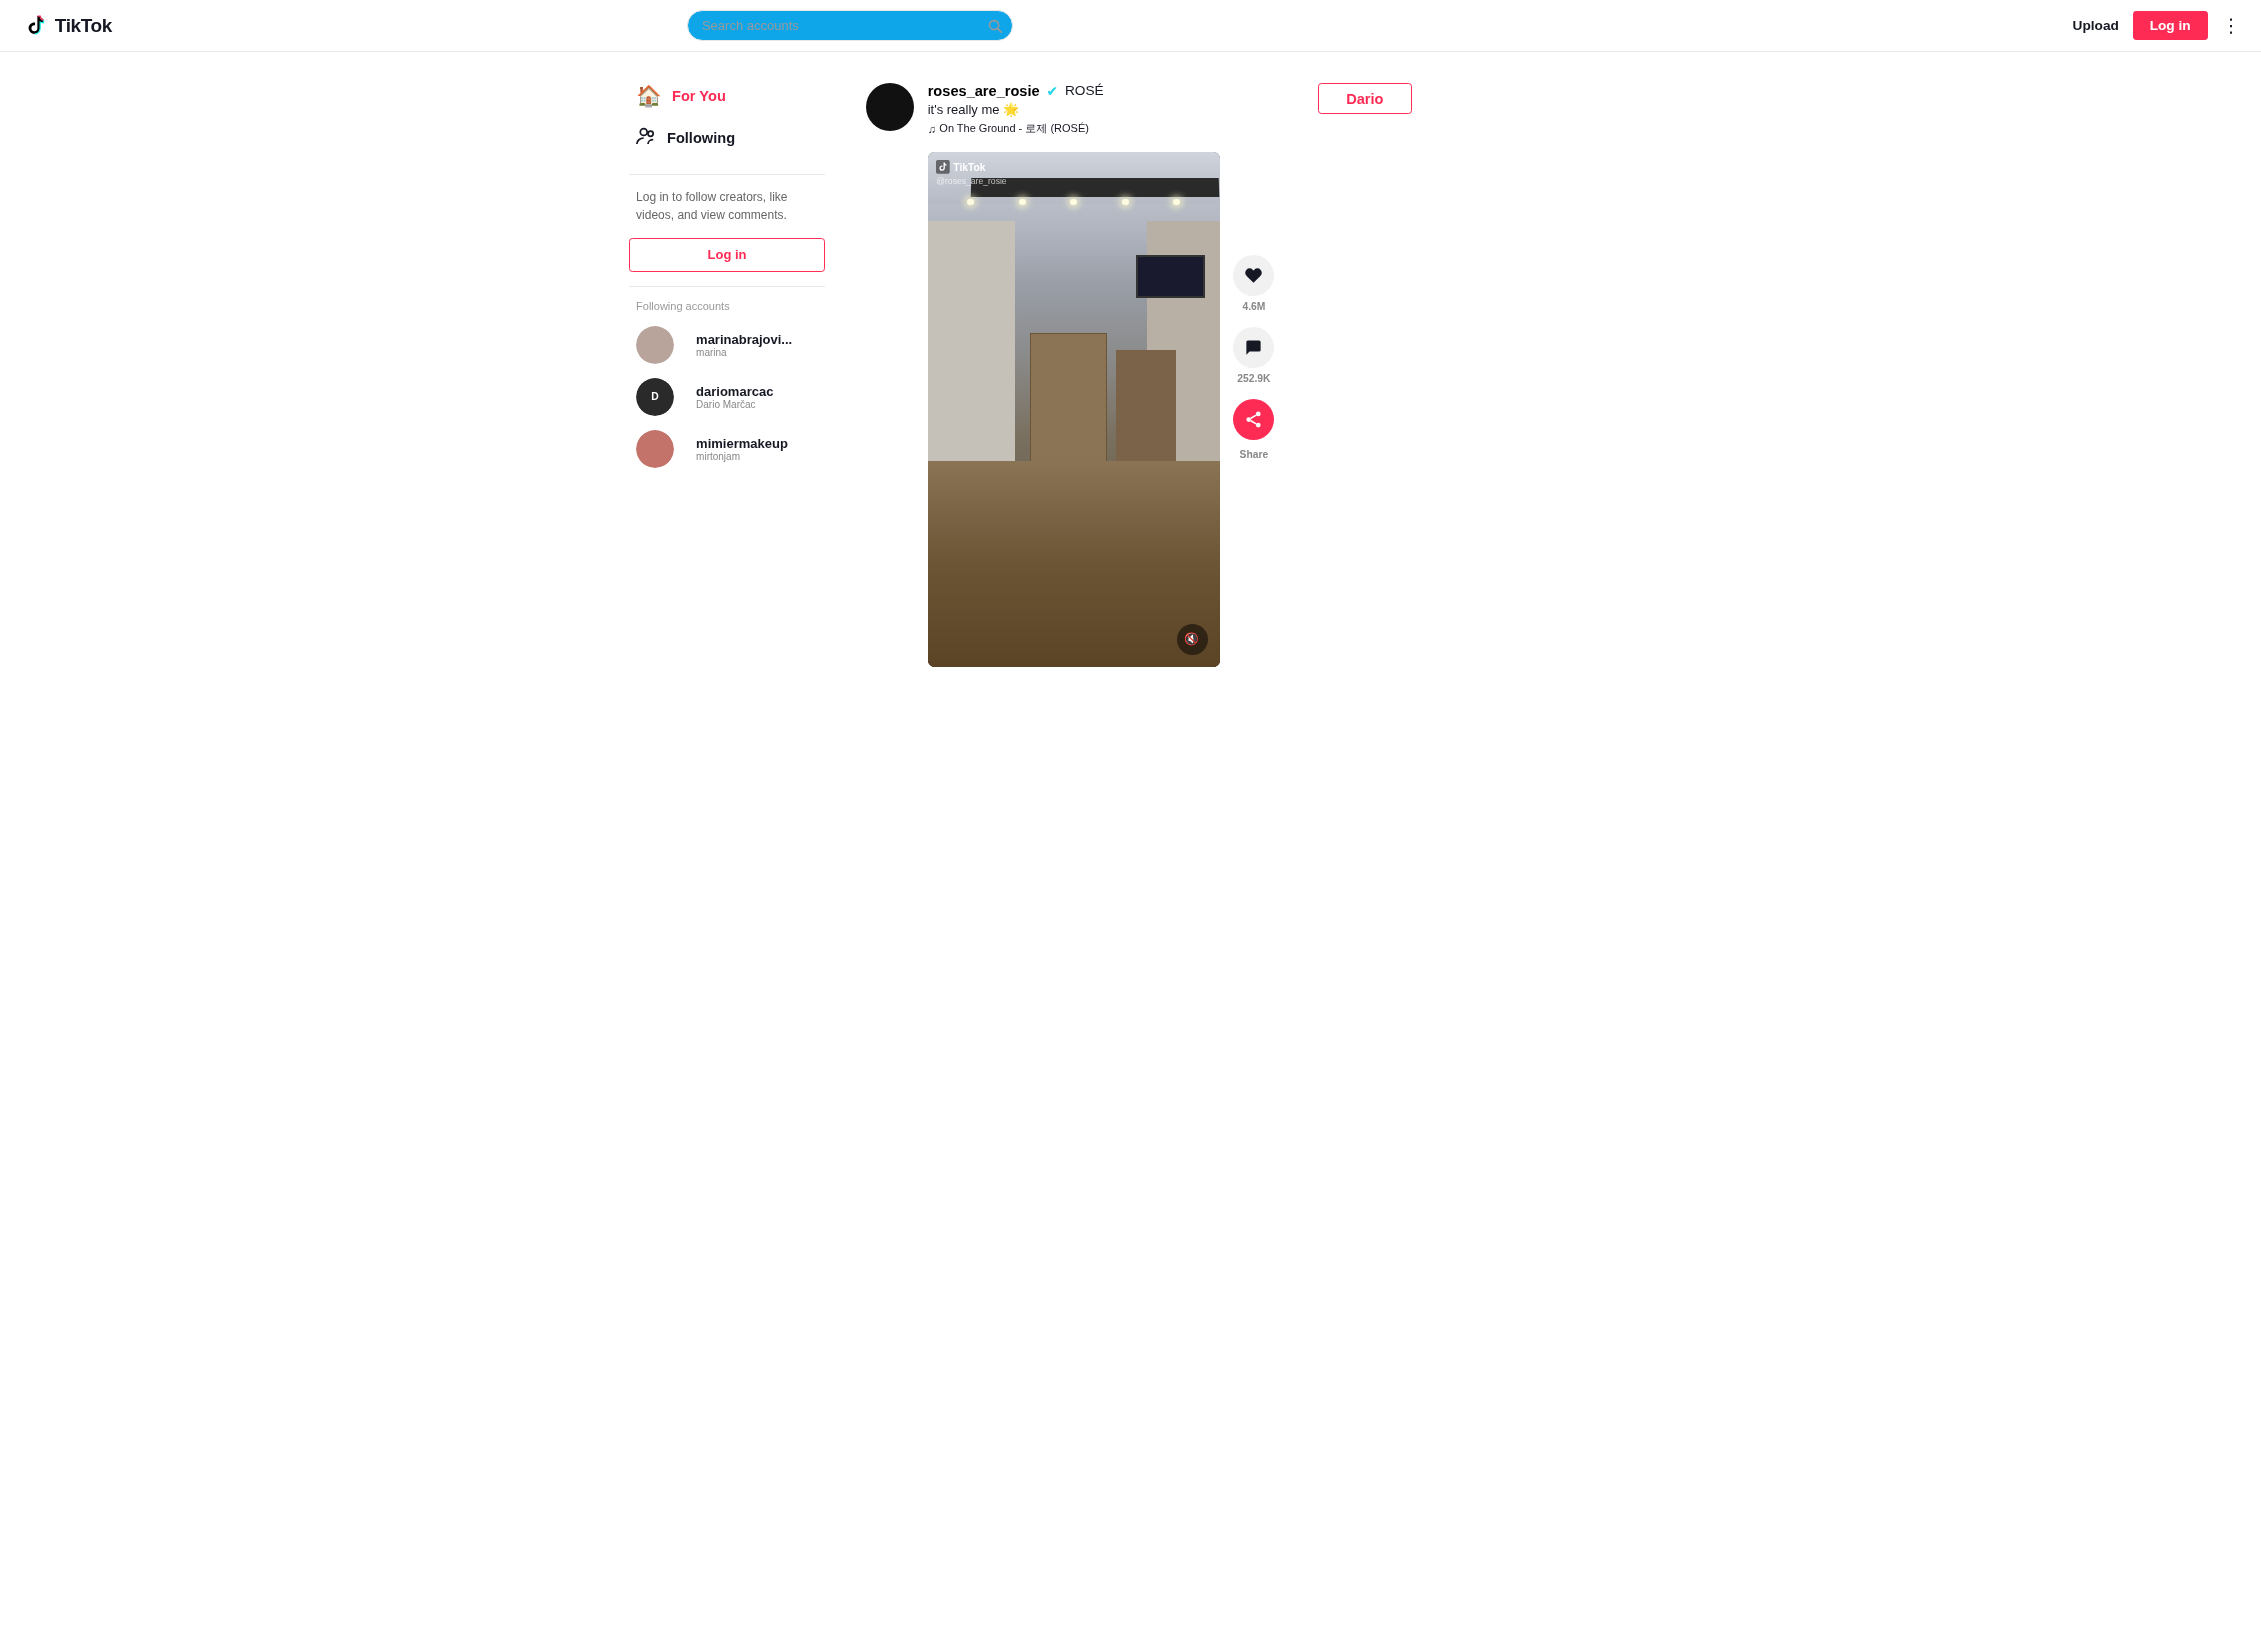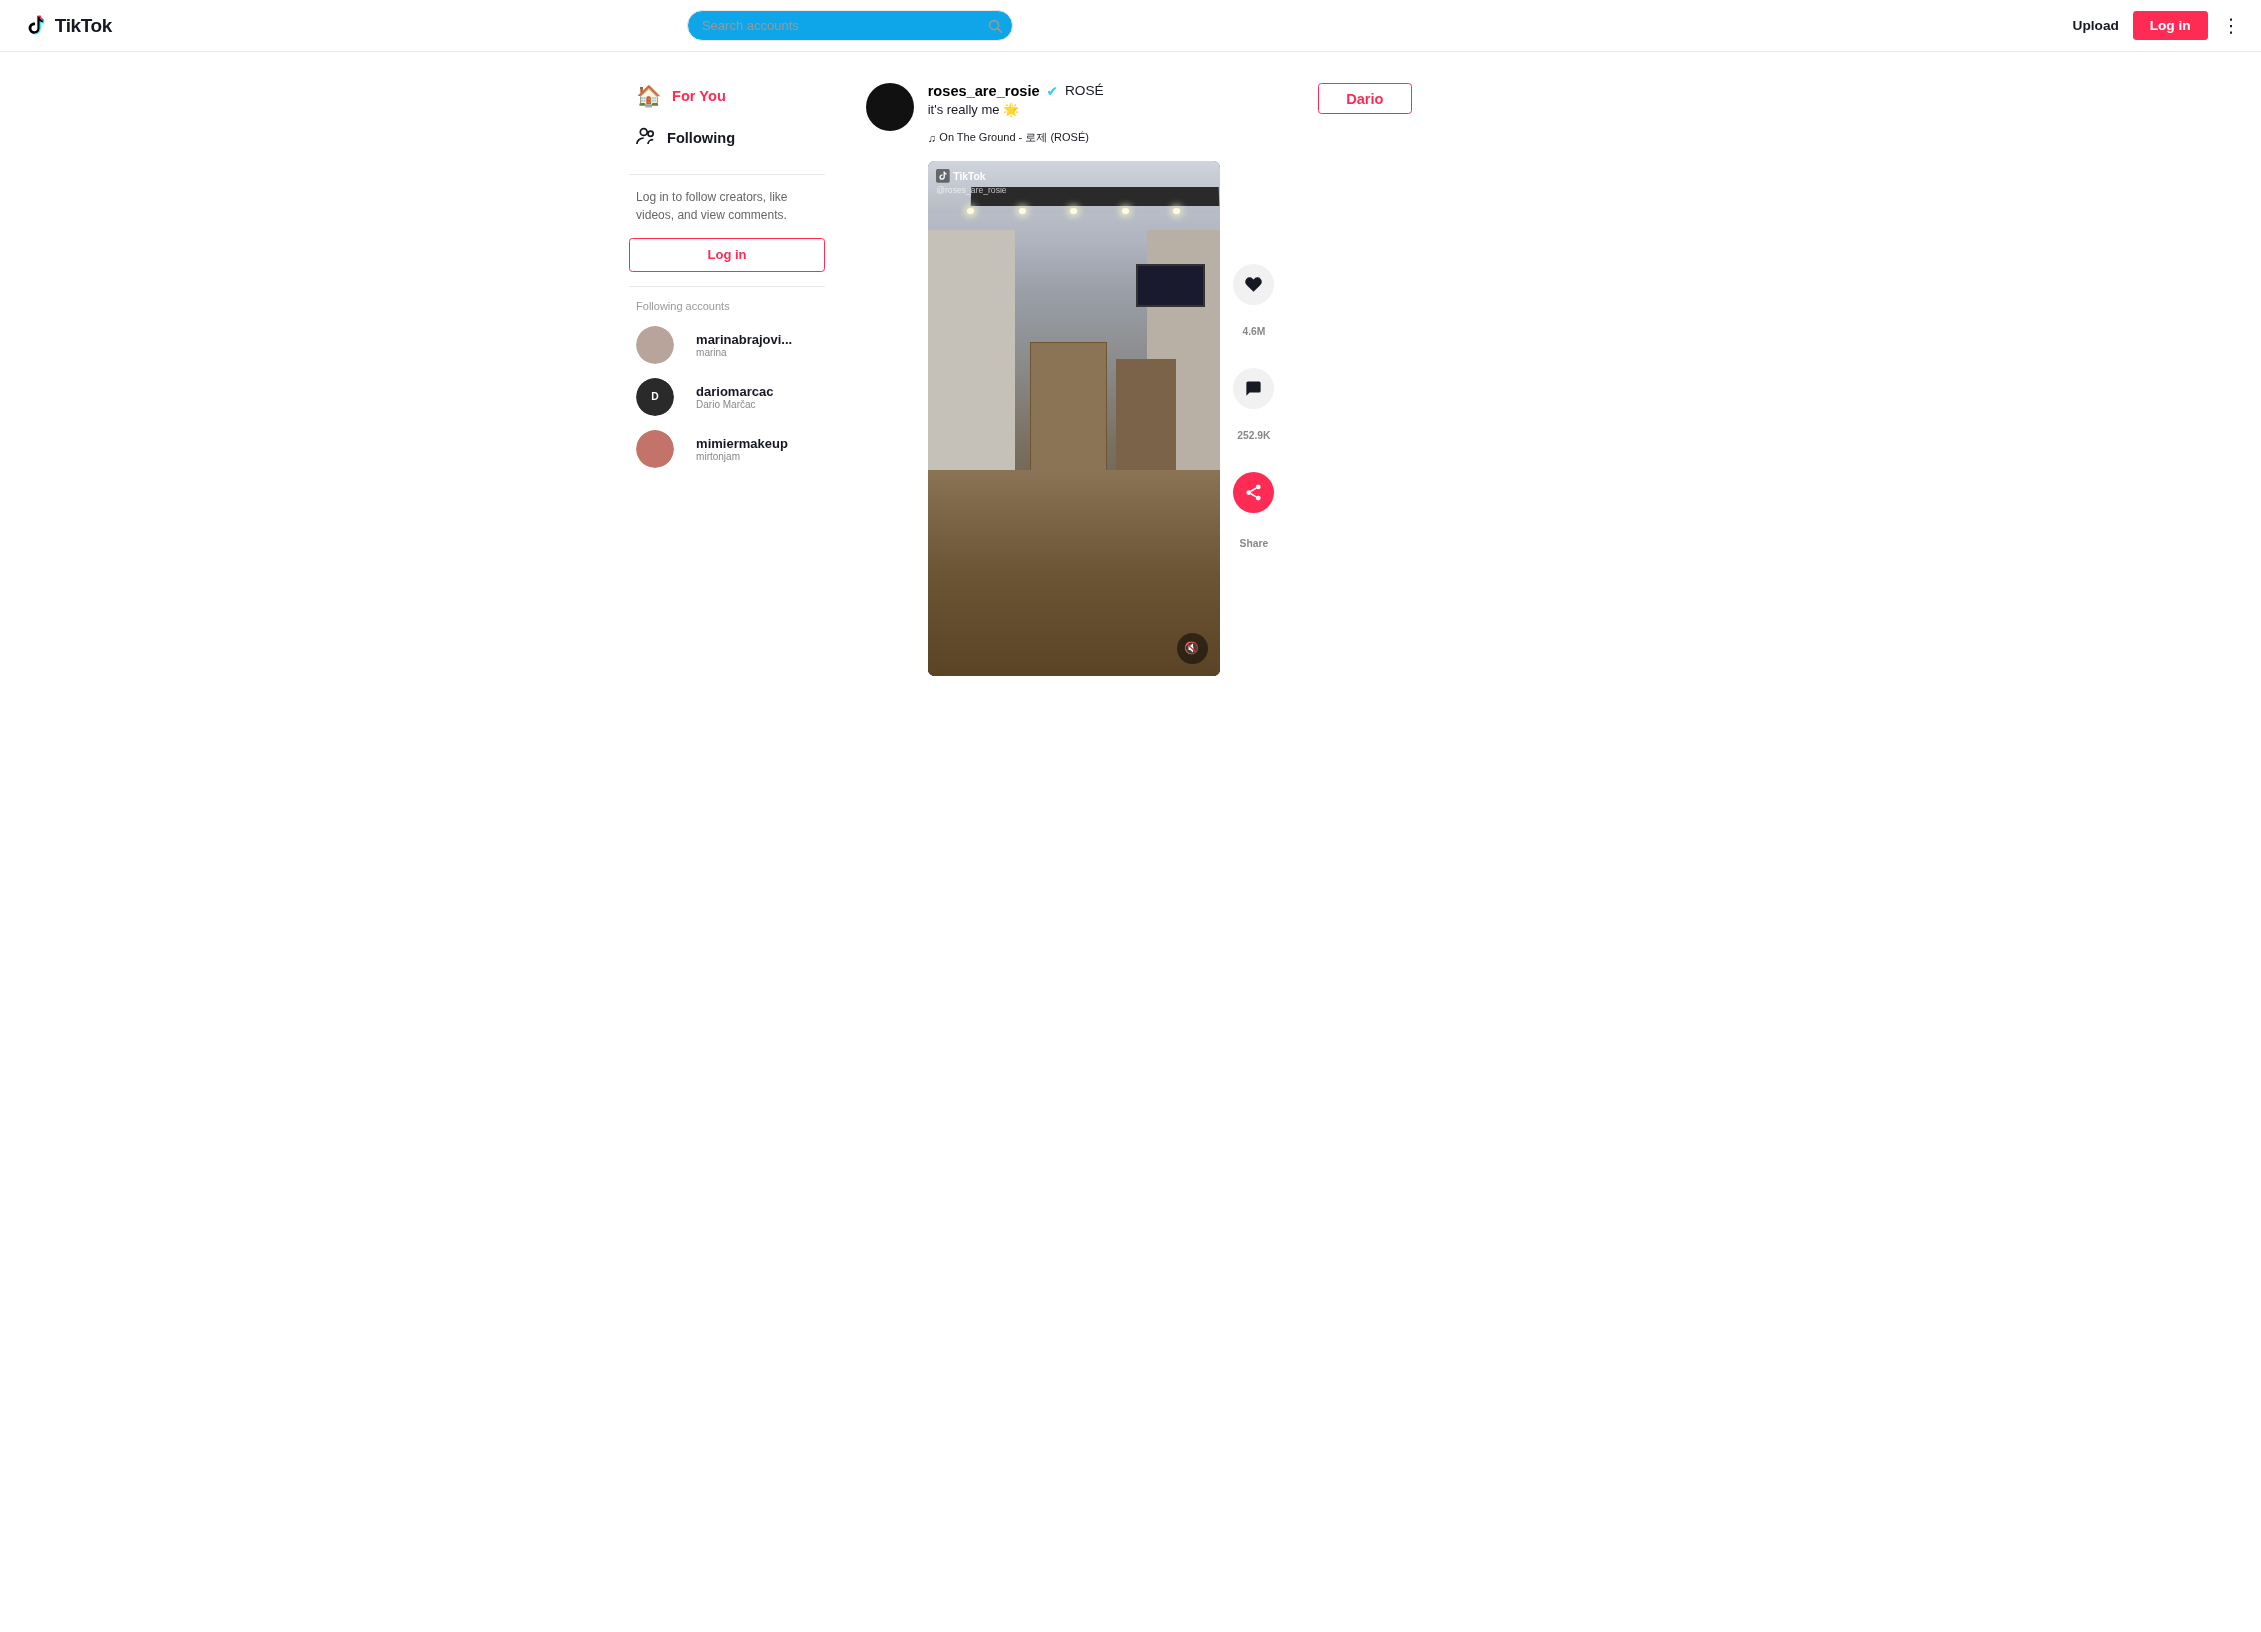--- a/index.html
+++ b/index.html
@@ -215,21 +215,21 @@
       font-size: 13.7px;
     }
     .post-display-name {
       font-size: 13.7px;
       color: #161823;
       font-weight: 500;
     }
     .post-caption {
       font-size: 13px;
       color: #161823;
-      margin-bottom: 13px;
+      margin-bottom: 4px;
     }
     .post-music {
       font-size: 11px;
       color: #161823;
       display: flex;
       align-items: center;
       gap: 3.4px;
       margin-bottom: 10.3px;
     }
     .music-note { color: #161823; }
@@ -380,21 +380,21 @@
       height: 43px;
       background: #1a1a2e;
       border: 2.6px solid #333;
     }
 
     
     .action-buttons {
       display: flex;
       flex-direction: column;
       align-items: center;
-      gap: 21px;
+      gap: 5px;
       padding-top: 103px;
     }
     .action-btn {
       width: 41px;
       height: 41px;
       border-radius: 50%;
       background: #f1f1f2;
       border: none;
       cursor: pointer;
       display: flex;

